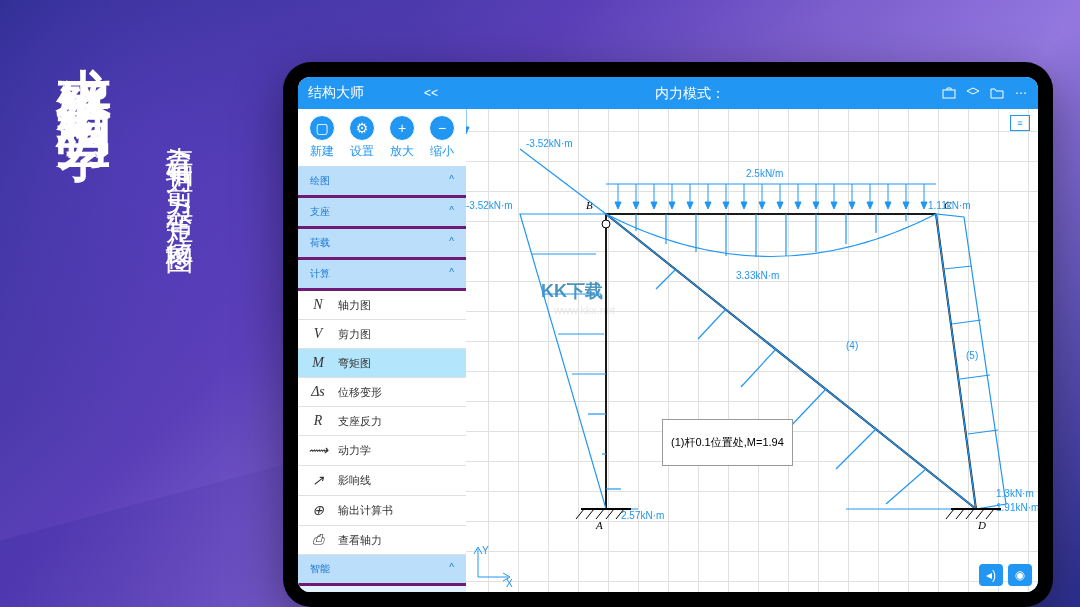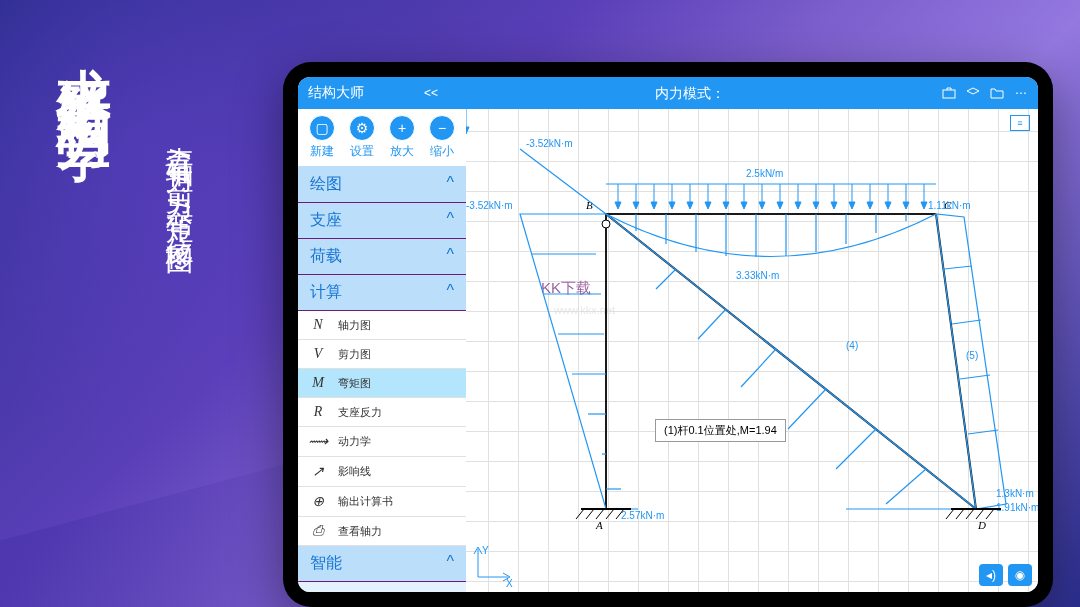--- a/index.html
+++ b/index.html
@@ -15,29 +15,29 @@
 .appbar-collapse{cursor:pointer}
 .appbar-center{flex:1;text-align:center;line-height:1.2;font-size:14px}
 .appbar-icons{display:flex;gap:10px}
 .appbar-icons span{width:14px;height:14px;display:inline-flex;align-items:center;justify-content:center}
 .content{flex:1;display:flex;overflow:hidden}
 .sidebar{width:168px;background:#e3f2fd;display:flex;flex-direction:column;overflow:hidden}
 .toolbar{display:flex;justify-content:space-around;padding:6px 4px;background:#fff;border-bottom:1px solid #bbdefb}
 .tool-btn{display:flex;flex-direction:column;align-items:center;gap:2px;cursor:pointer}
 .tool-icon{width:26px;height:26px;border:1.5px solid #fff;background:#2196f3;border-radius:50%;display:flex;align-items:center;justify-content:center;color:#fff;font-size:14px}
 .tool-label{font-size:12px;color:#2196f3}
-.accordion{background:#bbdefb;padding:7px 12px;font-size:16px;color:#1976d2;display:flex;justify-content:space-between;border-bottom:1px solid #701a75;cursor:pointer}
+.accordion{background:#bbdefb;padding:7px 12px;font-size:10px;color:#1976d2;display:flex;justify-content:space-between;border-bottom:3px solid #701a75;cursor:pointer}
 .menu-item{background:#fff;padding:6px 8px;font-size:11px;color:#333;display:flex;align-items:center;gap:8px;border-bottom:1px solid #e0e0e0;cursor:pointer}
 .menu-item.active{background:#b3e5fc}
 .menu-sym{width:24px;text-align:center;font-style:italic;font-family:Georgia,serif;font-size:14px}
 .canvas{flex:1;position:relative;background:#fff}
 .grid{position:absolute;inset:0;background-image:linear-gradient(#e0e0e0 1px,transparent 1px),linear-gradient(90deg,#e0e0e0 1px,transparent 1px);background-size:30px 30px;background-position:-8px -8px}
 svg.diagram{position:absolute;inset:0;width:100%;height:100%}
-.info-box{position:absolute;left:189px;top:310px;background:#fff;border:1px solid #999;padding:3px 8px;font-size:11px;white-space:nowrap}
-.watermark{position:absolute;left:75px;top:170px;color:#701a75;font-size:15px;font-weight:normal;opacity:.7;pointer-events:none}
+.info-box{position:absolute;left:196px;top:310px;background:#fff;border:1px solid #999;padding:15px 8px;font-size:11px;white-space:nowrap}
+.watermark{position:absolute;left:75px;top:170px;color:#0369a1;font-size:18px;font-weight:bold;opacity:.7;pointer-events:none}
 .watermark2{position:absolute;left:88px;top:195px;color:#ddd;font-size:11px;opacity:.7;pointer-events:none}
 .float-btns{position:absolute;right:6px;bottom:6px;display:flex;gap:5px}
 .float-btn{width:24px;height:22px;background:#2196f3;border-radius:4px;color:#fff;display:flex;align-items:center;justify-content:center;font-size:12px;cursor:pointer}
 .top-right-icon{position:absolute;right:8px;top:6px;width:20px;height:16px;border:1px solid #2196f3;display:flex;align-items:center;justify-content:center;color:#2196f3;font-size:9px;cursor:pointer}
 .lbl{font-size:10px;fill:#2196f3}
 .lbln{font-size:11px;fill:#000;font-style:italic;font-family:Georgia,serif}
 </style>
 </head>
 <body>
 
@@ -114,20 +114,24 @@
             <span class="menu-sym">N</span>
             <span>轴力图</span>
           </div>
         <div class="menu-item">
             <span class="menu-sym">V</span>
             <span>剪力图</span>
           </div>
         <div class="menu-item active">
             <span class="menu-sym">M</span>
             <span>弯矩图</span>
+          </div>
+        <div class="menu-item">
+            <span class="menu-sym">Δs</span>
+            <span>位移变形</span>
           </div>
         <div class="menu-item">
             <span class="menu-sym">R</span>
             <span>支座反力</span>
           </div>
         <div class="menu-item">
             <span class="menu-sym">⟿</span>
             <span>动力学</span>
           </div>
         <div class="menu-item">

